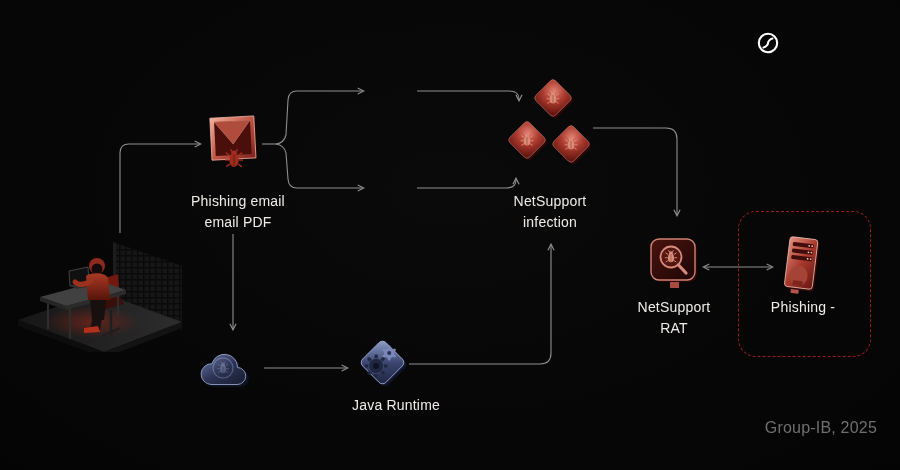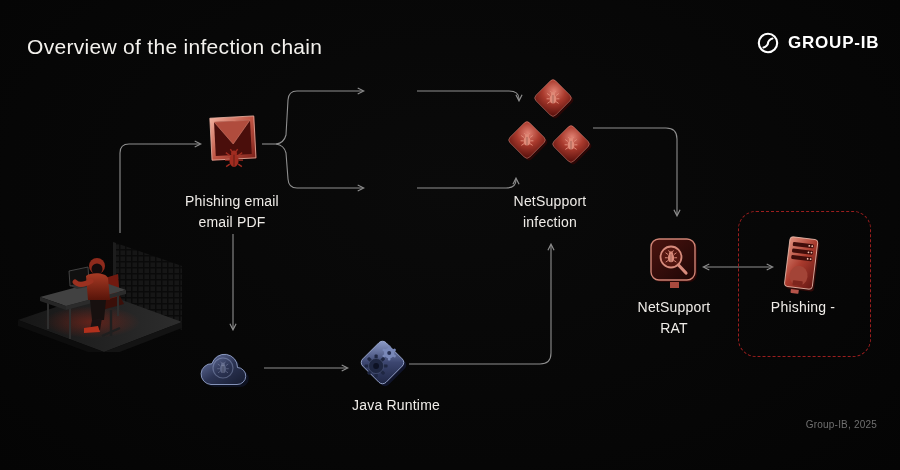--- a/index.html
+++ b/index.html
@@ -10,26 +10,26 @@
   }
   .abs{position:absolute;}
   #title{
     left:27px;top:35px;font-size:21px;font-weight:500;letter-spacing:.3px;color:#f3f1ed;
   }
   #brand{left:756px;top:31px;display:flex;align-items:center;gap:8px;}
   #brand .brand-text{font-size:17px;font-weight:700;letter-spacing:.8px;color:#ffffff;}
   .label{
     font-size:14px;line-height:21px;text-align:center;color:#efece8;letter-spacing:.2px;
   }
-  #lbl-phishing{left:152px;top:191px;width:160px;}
+  #lbl-phishing{left:158px;top:191px;width:160px;}
   #lbl-components{left:470px;top:191px;width:160px;}
   #lbl-rat{left:594px;top:297px;width:160px;}
   #lbl-server{left:720px;top:297px;width:166px;}
   #lbl-java{left:316px;top:395px;width:160px;}
-  #credit{right:23px;top:419px;font-size:10px;color:#6f6f6f;letter-spacing:.2px;}
+  #credit{right:23px;top:419px;font-size:16px;color:#6f6f6f;letter-spacing:.2px;}
   #adversary-box{
     left:738px;top:211px;width:131px;height:144px;
     border:1.5px dashed #9b1e1e;border-radius:18px;
   }
   svg{display:block;}
 </style>
 </head>
 <body>
 
 <div id="canvas">
@@ -92,27 +92,25 @@
         <stop offset="0" stop-color="#161616"></stop>
           <stop offset="1" stop-color="#2d2d2d"></stop>
       </linearGradient>
       <pattern id="wallGrid" width="6" height="6" patternUnits="userSpaceOnUse">
         <rect width="6" height="6" fill="#0a0a0a"></rect>
           <rect x="0.5" y="0.5" width="4.5" height="4.5" fill="#161616"></rect>
       </pattern>
     </defs>
   </svg>
 
-  <div id="title" class="abs">Overview of the infection chain</div>
   <div id="brand" class="abs">
     <svg width="24" height="24" viewBox="0 0 24 24">
       <circle cx="12" cy="12" r="9.2" fill="none" stroke="#ffffff" stroke-width="2.1"></circle>
       <path d="M7.5,16.5 C10,16 12,13.5 12,12 C12,10.5 14,8 16.5,7.5" fill="none" stroke="#ffffff" stroke-width="2.1" stroke-linecap="round"></path>
     </svg>
-    <span class="brand-text">GROUP-IB</span>
   </div>
 
   <svg class="abs" width="900" height="470" style="left:0;top:0">
     <defs>
       <marker id="arr" viewBox="0 0 10 10" refX="7.5" refY="5" markerWidth="8" markerHeight="8" orient="auto-start-reverse">
         <path d="M1.5,1.5 L8.5,5 L1.5,8.5" fill="none" stroke="#8f8f8f" stroke-width="1.3"></path>
       </marker>
     </defs>
     <g fill="none" stroke="#8f8f8f" stroke-width="1.1">
       <path d="M120,233 L120,153 Q120,144 129,144 L200,144" marker-end="url(#arr)"></path>

